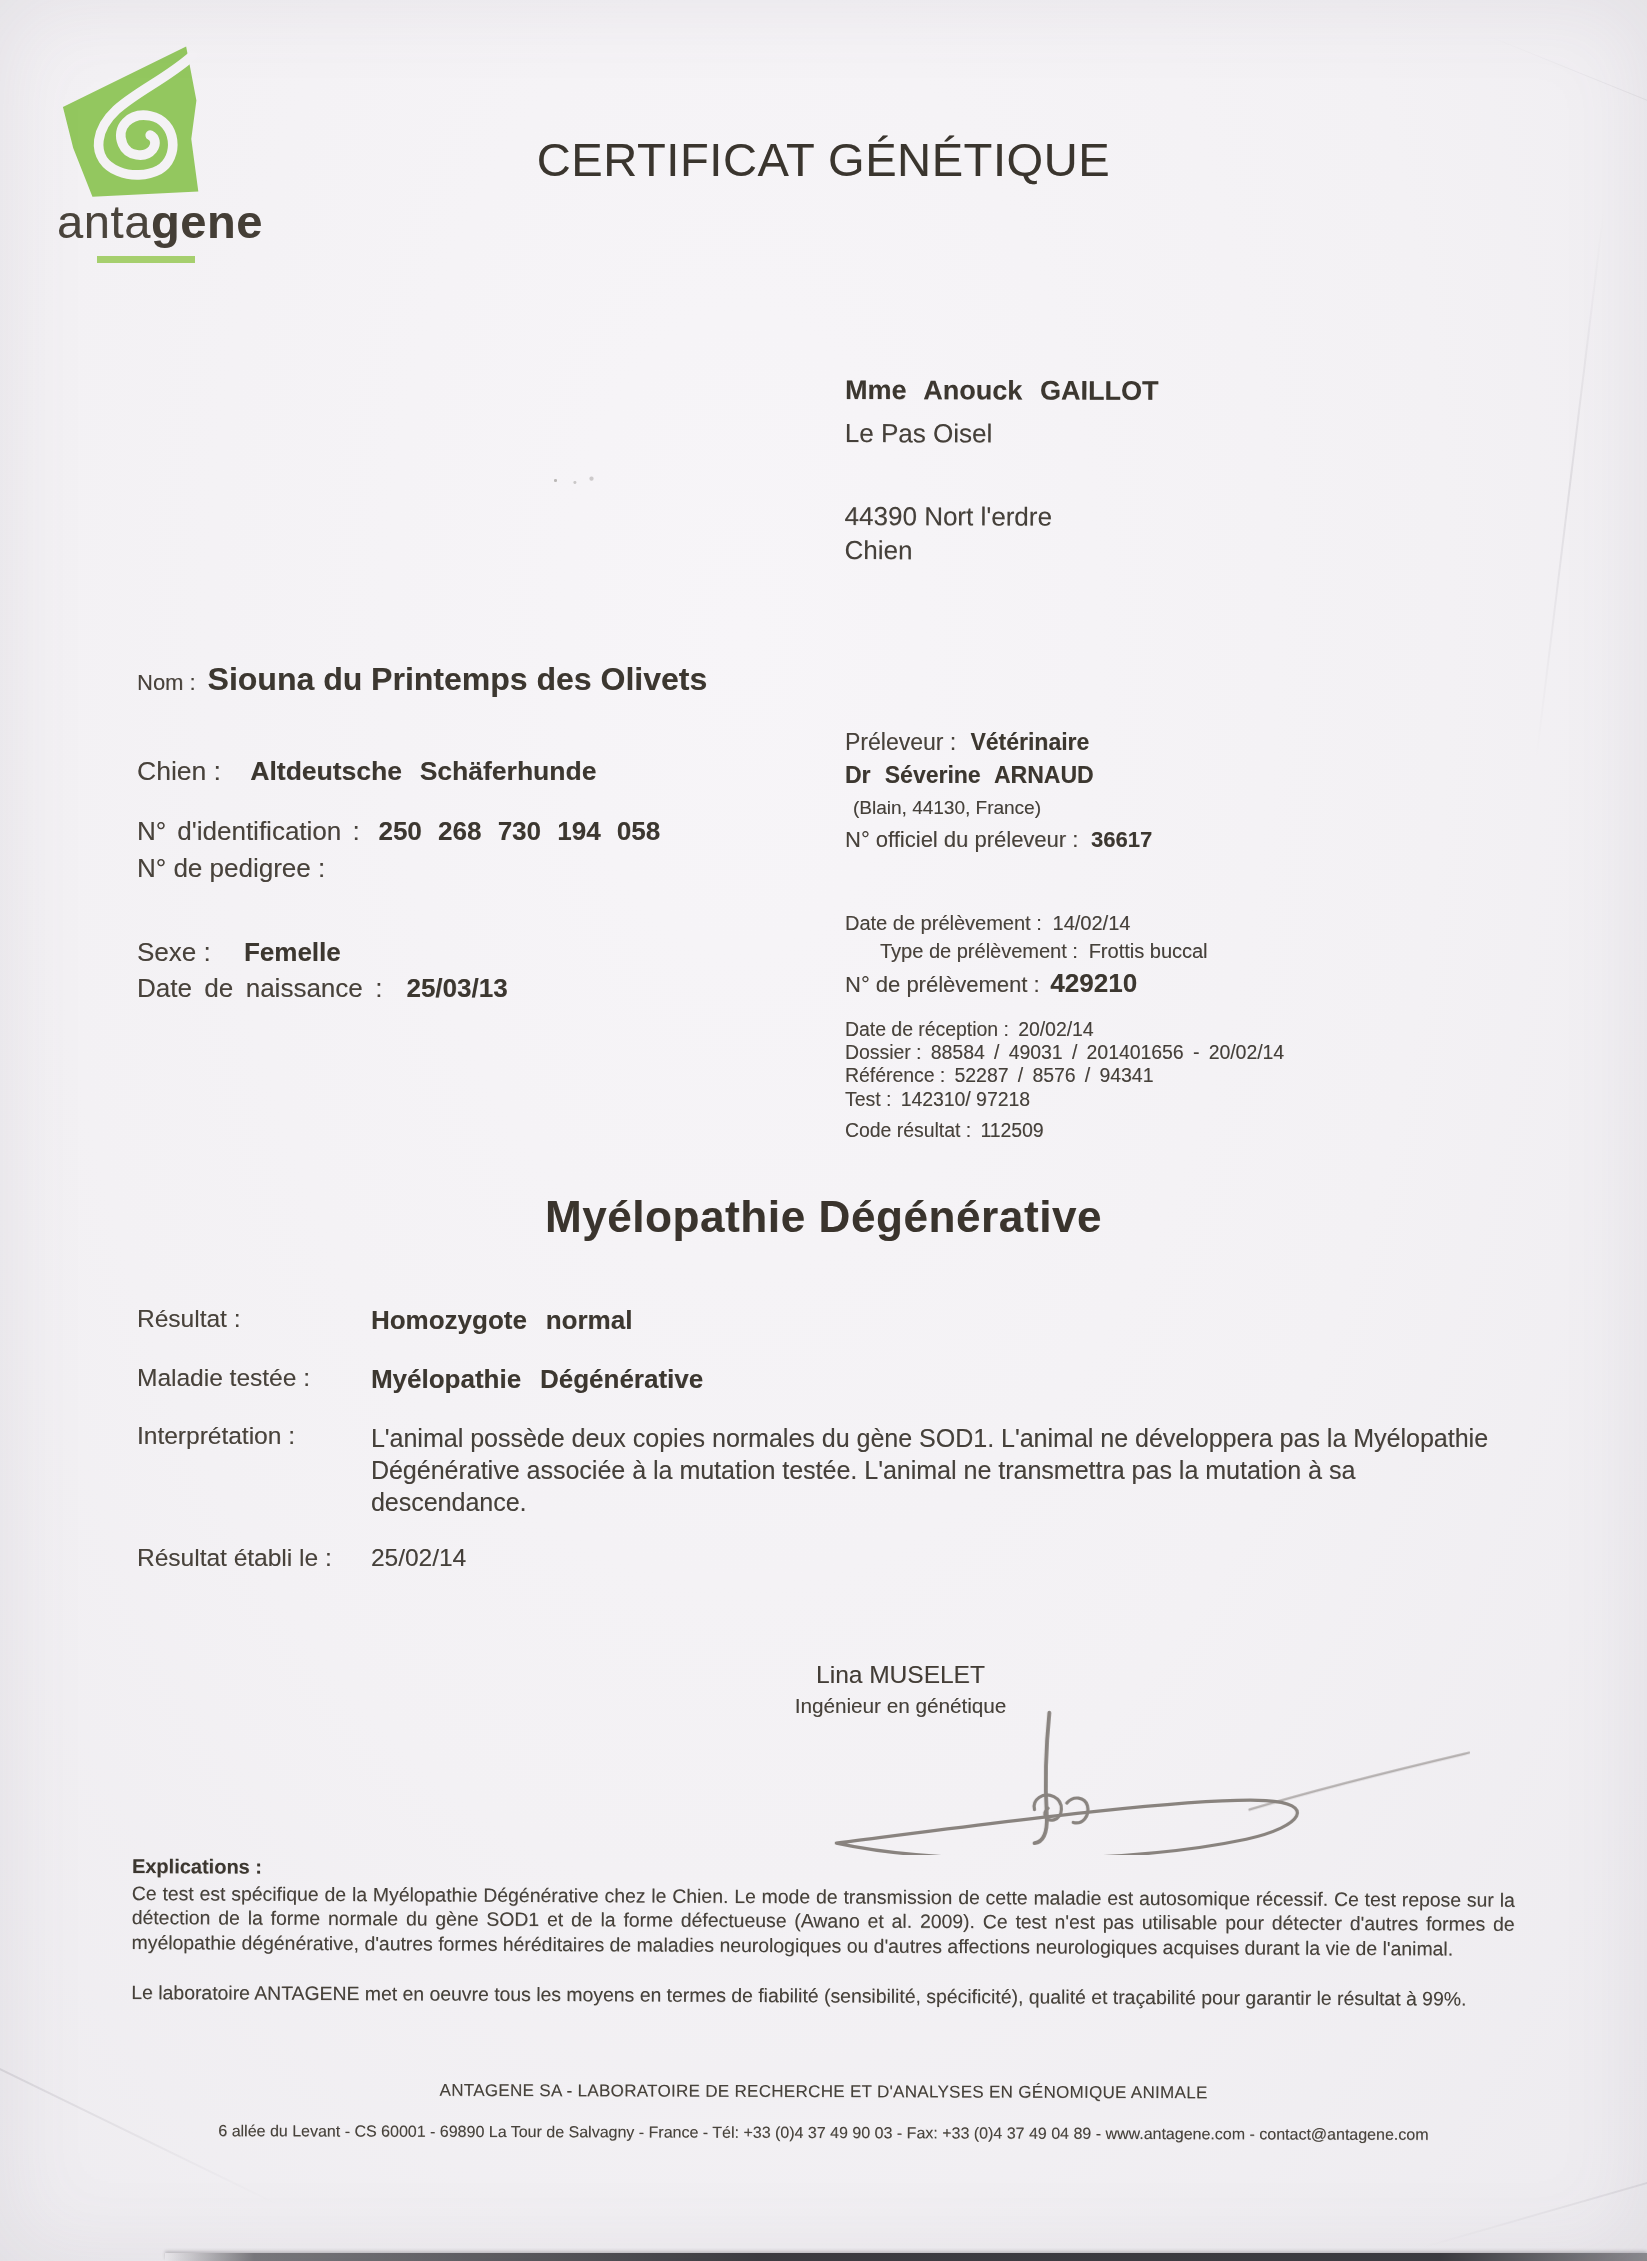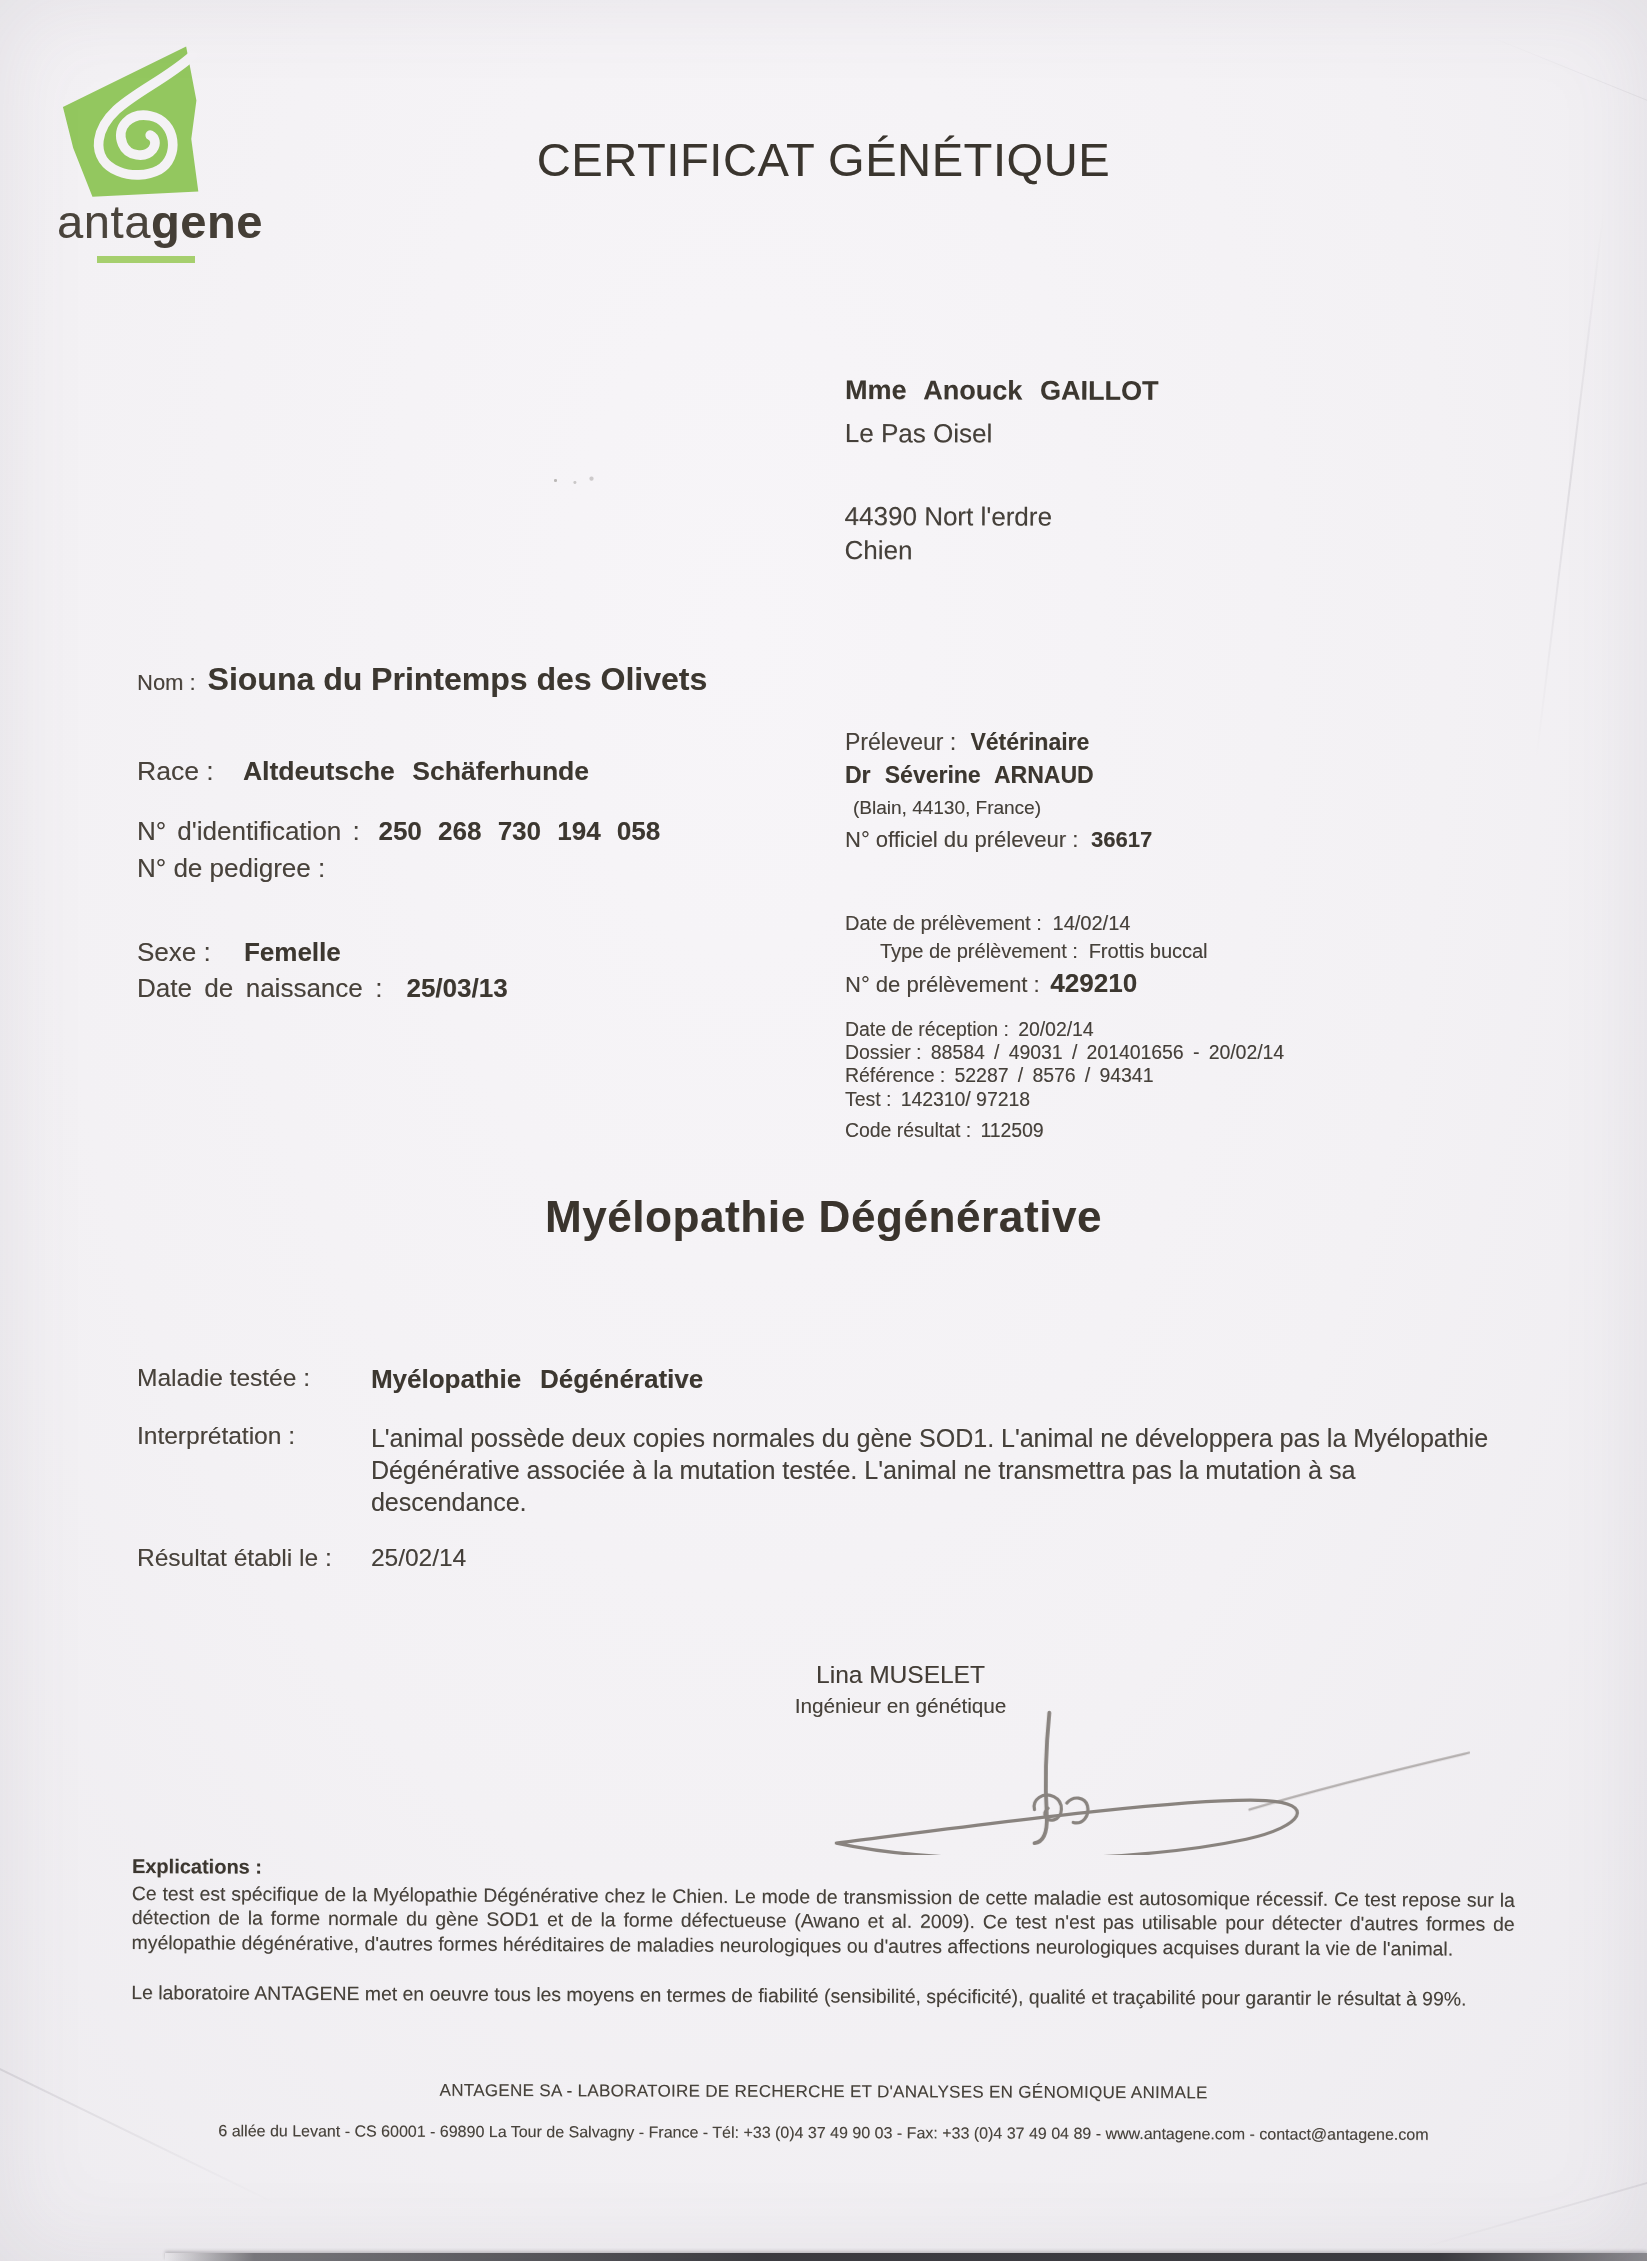--- a/index.html
+++ b/index.html
@@ -85,21 +85,21 @@
   </div>
 
   <div class="pen-mark"></div>
 
   <div class="row txt" style="left:137px;top:661px;">
     <span class="t34 lbl">Nom :</span>
     <span class="t50 bold" style="margin-left:9px;text-align:right;">Siouna du Printemps des Olivets</span>
   </div>
 
   <div class="row txt t41" style="left:137px;top:756px;">
-    <span class="lbl">Race :</span>
+    <span class="lbl">Chien :</span>
     <span class="bold" style="margin-left:22px;word-spacing:10.3px;">Altdeutsche Schäferhunde</span>
   </div>
   <div class="row txt t40" style="left:137px;top:816px;">
     <span class="lbl" style="word-spacing:3.9px;">N° d'identification :</span>
     <span class="bold" style="margin-left:11.6px;word-spacing:9px;">250 268 730 194 058</span>
   </div>
   <div class="row txt t40" style="left:137px;top:853px;">
     <span class="lbl">N° de pedigree :</span>
   </div>
   <div class="row txt t40" style="left:137px;top:937px;">
@@ -155,20 +155,24 @@
     <span class="lbl">Test :</span>
     <span style="margin-left:3.9px;">142310/ 97218</span>
   </div>
   <div class="row txt t30" style="left:845px;top:1119px;">
     <span class="lbl">Code résultat :</span>
     <span style="margin-left:3.9px;">112509</span>
   </div>
 
   <div class="abs txt section-title">Myélopathie Dégénérative</div>
 
+  <div class="row txt" style="left:137px;top:1305px;">
+    <span class="res-label lbl">Résultat :</span>
+    <span class="res-value t40 bold" style="word-spacing:11.6px;">Homozygote normal</span>
+  </div>
   <div class="row txt" style="left:137px;top:1364px;">
     <span class="res-label lbl">Maladie testée :</span>
     <span class="res-value t40 bold" style="word-spacing:11.6px;">Myélopathie Dégénérative</span>
   </div>
   <div class="row txt" style="left:137px;top:1422px;">
     <span class="res-label lbl">Interprétation :</span>
     <span class="res-value interp">L'animal possède deux copies normales du gène SOD1. L'animal ne développera pas la Myélopathie Dégénérative associée à la mutation testée. L'animal ne transmettra pas la mutation à sa descendance.</span>
   </div>
   <div class="row txt" style="left:137px;top:1544px;">
     <span class="res-label lbl">Résultat établi le :</span>

